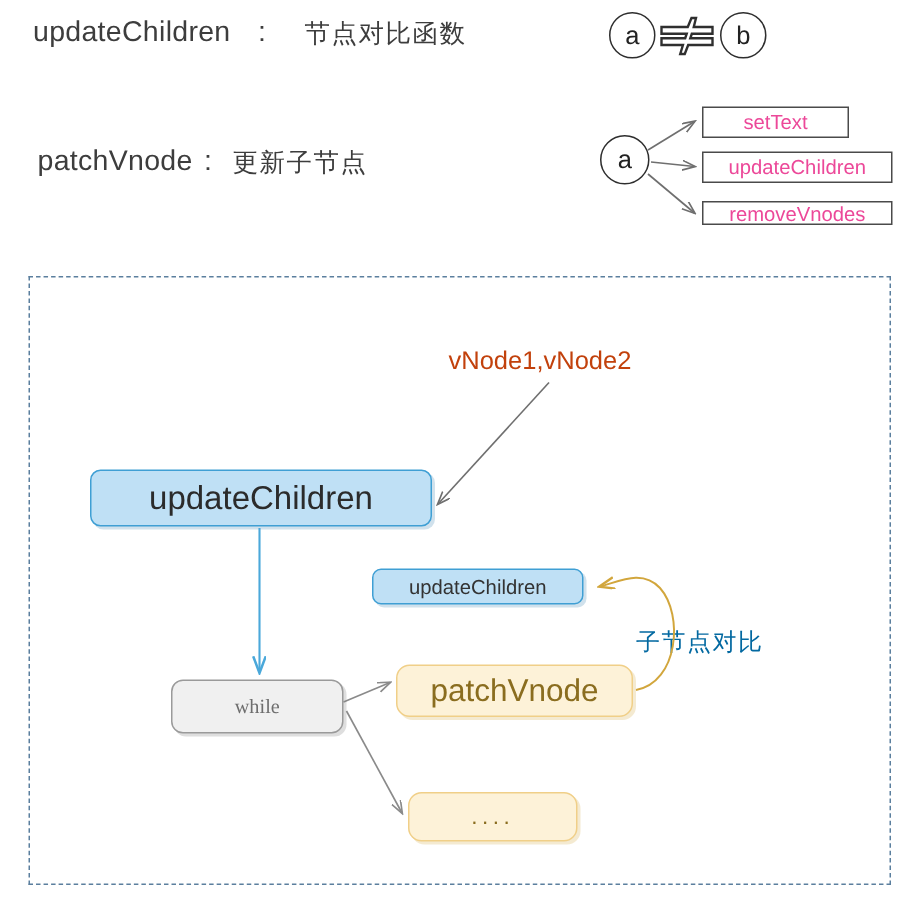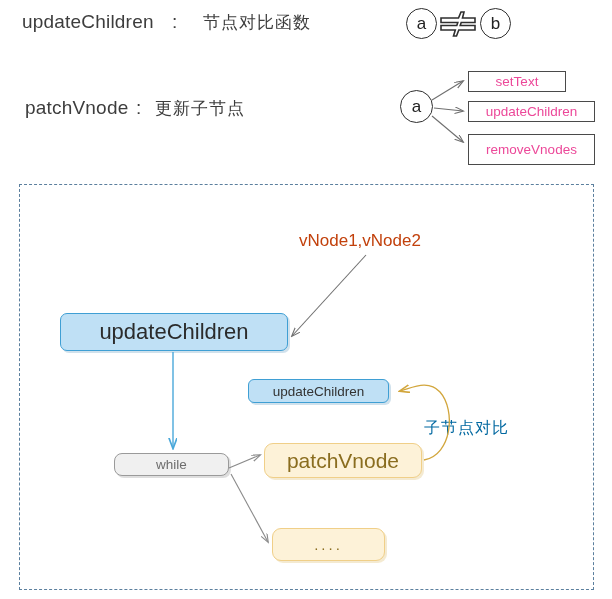--- a/index.html
+++ b/index.html
@@ -162,29 +162,29 @@
 </div>
 
 <div class="hdr-line hdr-en" style="left:25px; top:97px;">patchVnode</div>
 <div class="hdr-line hdr-colon" style="left:136px; top:97px;">:</div>
 <div class="hdr-line hdr-cn" style="left:155px; top:97px;">更新子节点</div>
 
 <div class="circle" style="left:400px; top:90px; width:33px; height:33px;">a</div>
 
 <div class="plainbox" style="left:468px; top:71px; width:98px; height:21px;">setText</div>
 <div class="plainbox" style="left:468px; top:101px; width:127px; height:21px;">updateChildren</div>
-<div class="plainbox" style="left:468px; top:134px; width:127px; height:31px;">removeVnodes</div>
+<div class="plainbox" style="left:468px; top:134px; width:127px; height:16px;">removeVnodes</div>
 
 <div class="dashed-container"></div>
 
 <div class="node node-blue-lg" style="left:60px; top:313px; width:228px; height:38px;">updateChildren</div>
 
 <div class="node node-blue-sm" style="left:248px; top:379px; width:141px; height:24px;">updateChildren</div>
 
-<div class="node node-grey" style="left:114px; top:453px; width:115px; height:23px;">while</div>
+<div class="node node-grey" style="left:114px; top:453px; width:115px; height:36px;font-family:Liberation Serif, serif;">while</div>
 
 <div class="node node-orange-lg" style="left:264px; top:443px; width:158px; height:35px;">patchVnode</div>
 
 <div class="node node-orange-sm" style="left:272px; top:528px; width:113px; height:33px;">....</div>
 
 <div class="lbl-vnode" style="left:299px; top:231px;">vNode1,vNode2</div>
 <div class="lbl-cn-annot" style="left:424px; top:418px;">子节点对比</div>
 
 <svg class="overlay">
   <defs>

